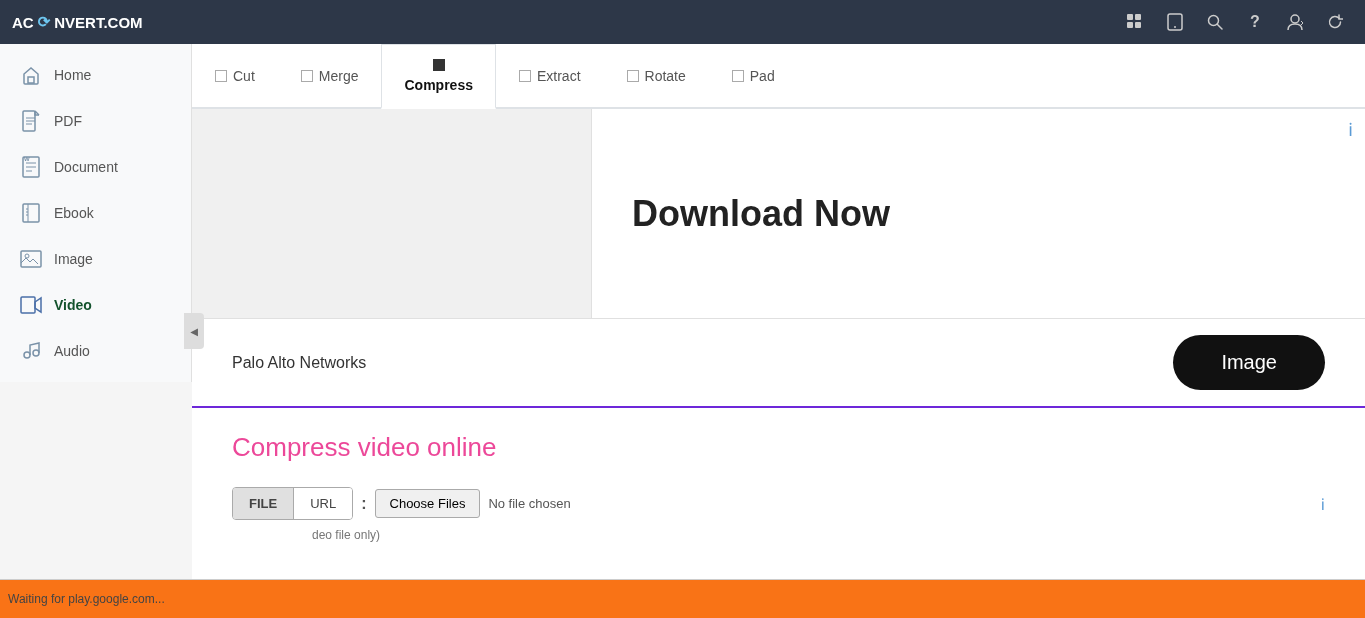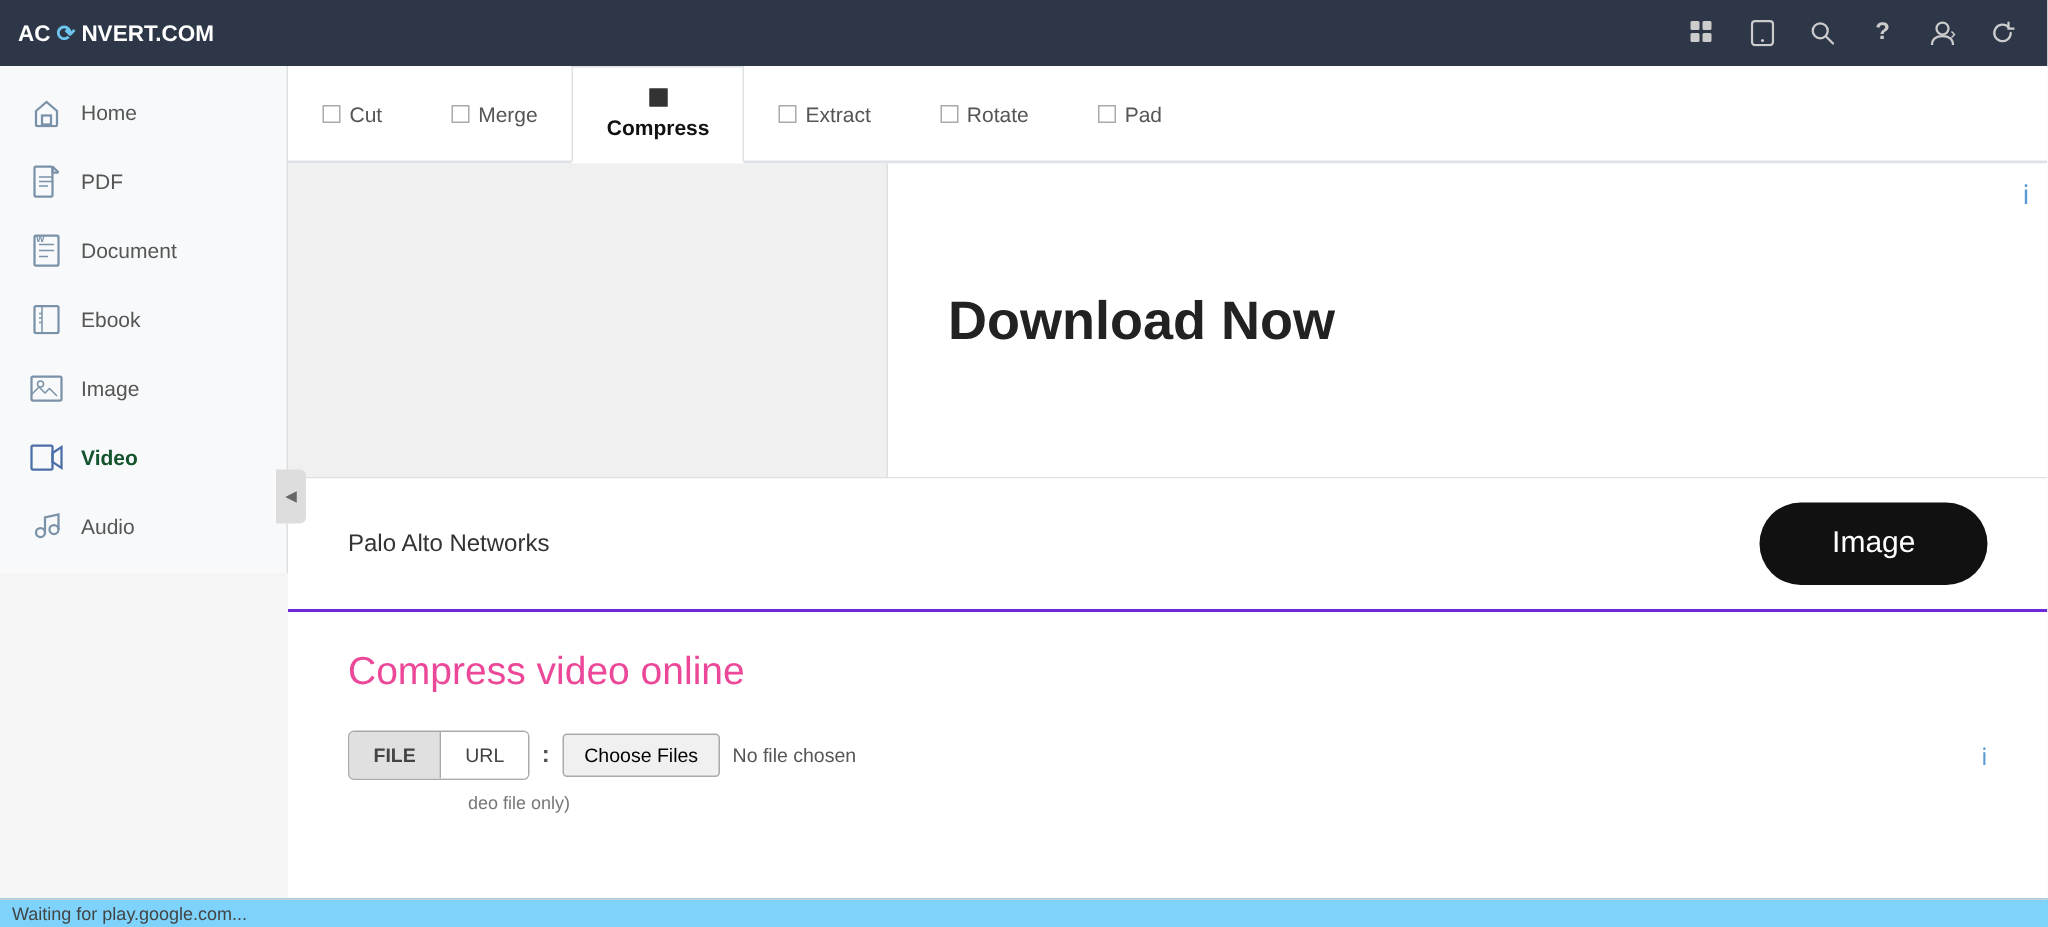--- a/index.html
+++ b/index.html
@@ -283,22 +283,22 @@
       font-size: 12px;
       color: #777;
       margin-left: 80px;
     }
 
     .status-bar {
       position: fixed;
       bottom: 0;
       left: 0;
       width: 100%;
-      background: #7dd3fc;
-      padding: 2px 8px;
+      background: #f97316;
+      padding: 12px 8px;
       font-size: 12px;
       color: #444;
       border-top: 1px solid #ccc;
     }
   </style>
 </head>
 <body>
 
 <div class="navbar">
   <div class="navbar-logo">

